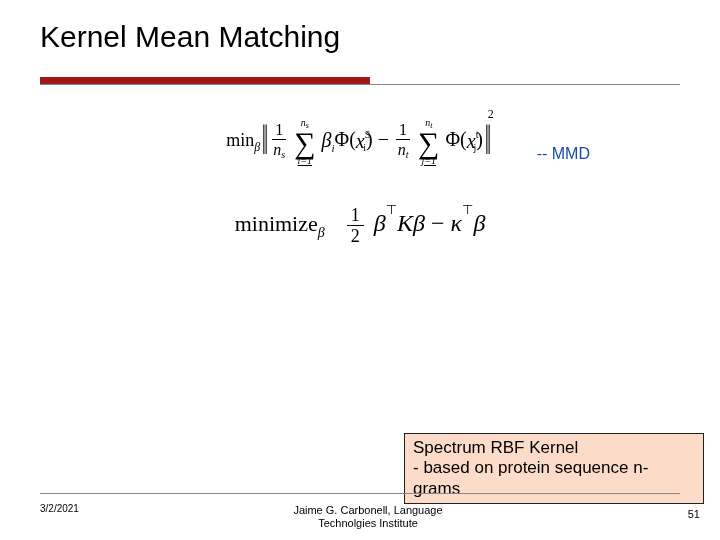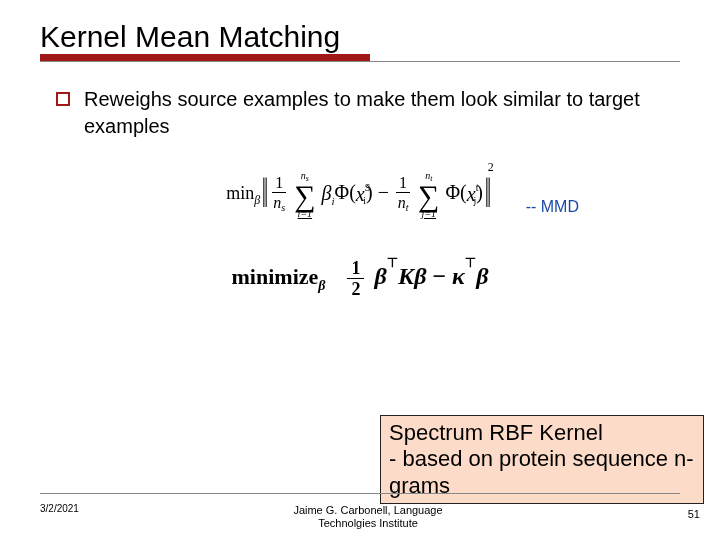--- a/index.html
+++ b/index.html
@@ -15,21 +15,21 @@
   .slide {
     padding: 20px 40px 0 40px;
     position: relative;
     height: 100%;
     box-sizing: border-box;
   }
   .title {
     font-size: 30px;
     font-weight: normal;
     color: #000;
-    margin: 0 0 0 0;
+    margin: 0 0 23px 0;
   }
   .underline-wrap {
     position: relative;
     height: 10px;
     margin-bottom: 22px;
   }
   .underline-red {
     position: absolute;
     left: 0;
     top: 0;
@@ -132,30 +132,29 @@
     vertical-align: middle;
   }
   .formula1 .sup2 {
     font-size: 12px;
     vertical-align: top;
     position: relative;
     top: -10px;
   }
   .mmd-label {
     position: absolute;
-    right: 101px;
+    right: 90px;
     top: 28px;
     color: #1a4aa8;
     font-family: Verdana, sans-serif;
     font-size: 16px;
   }
   .formula2-wrap {
     text-align: center;
     margin-top: 40px;
-    font-weight: bold;
   }
   .formula2 {
     display: inline-block;
     font-family: "Times New Roman", serif;
     font-size: 24px;
     white-space: nowrap;
   }
   .formula2 .minword {
     font-size: 22px;
   }
@@ -187,25 +186,25 @@
   .formula2 .supT {
     font-size: 13px;
     vertical-align: top;
     position: relative;
     top: -4px;
   }
   .kernel-box {
     position: absolute;
     right: 16px;
     bottom: 36px;
-    width: 324px;
+    width: 300px;
     border: 1px solid #222;
     background: #fcdcc8;
     padding: 4px 8px 4px 8px;
-    font-size: 22px;
+    font-size: 17px;
     line-height: 1.2;
     box-sizing: border-box;
   }
   .kernel-box .ngram {
   }
   .footer-line {
     position: absolute;
     left: 40px;
     bottom: 46px;
     height: 1px;
@@ -243,24 +242,20 @@
 <div class="slide">
 
   <h1 class="title">Kernel Mean Matching</h1>
 
   <div class="underline-wrap">
     <div class="underline-red"></div>
     <div class="underline-gray"></div>
   </div>
 
   <ul class="bullets">
-    <li>
-      <span class="box-icon"></span>
-      <span>Reweighs source examples to make them look similar to target examples</span>
-    </li>
   </ul>
 
   <div class="formula-block">
     <span class="formula1">
       <span class="minb"><span>min</span><sub style="font-style:italic;font-size:12px">β</sub></span>
       <span class="norm-bar">‖</span>
       <span class="frac">
         <span class="num">1</span>
         <span class="den"><span class="term">n</span><sub style="font-size:10px;font-style:italic">s</sub></span>
       </span>

